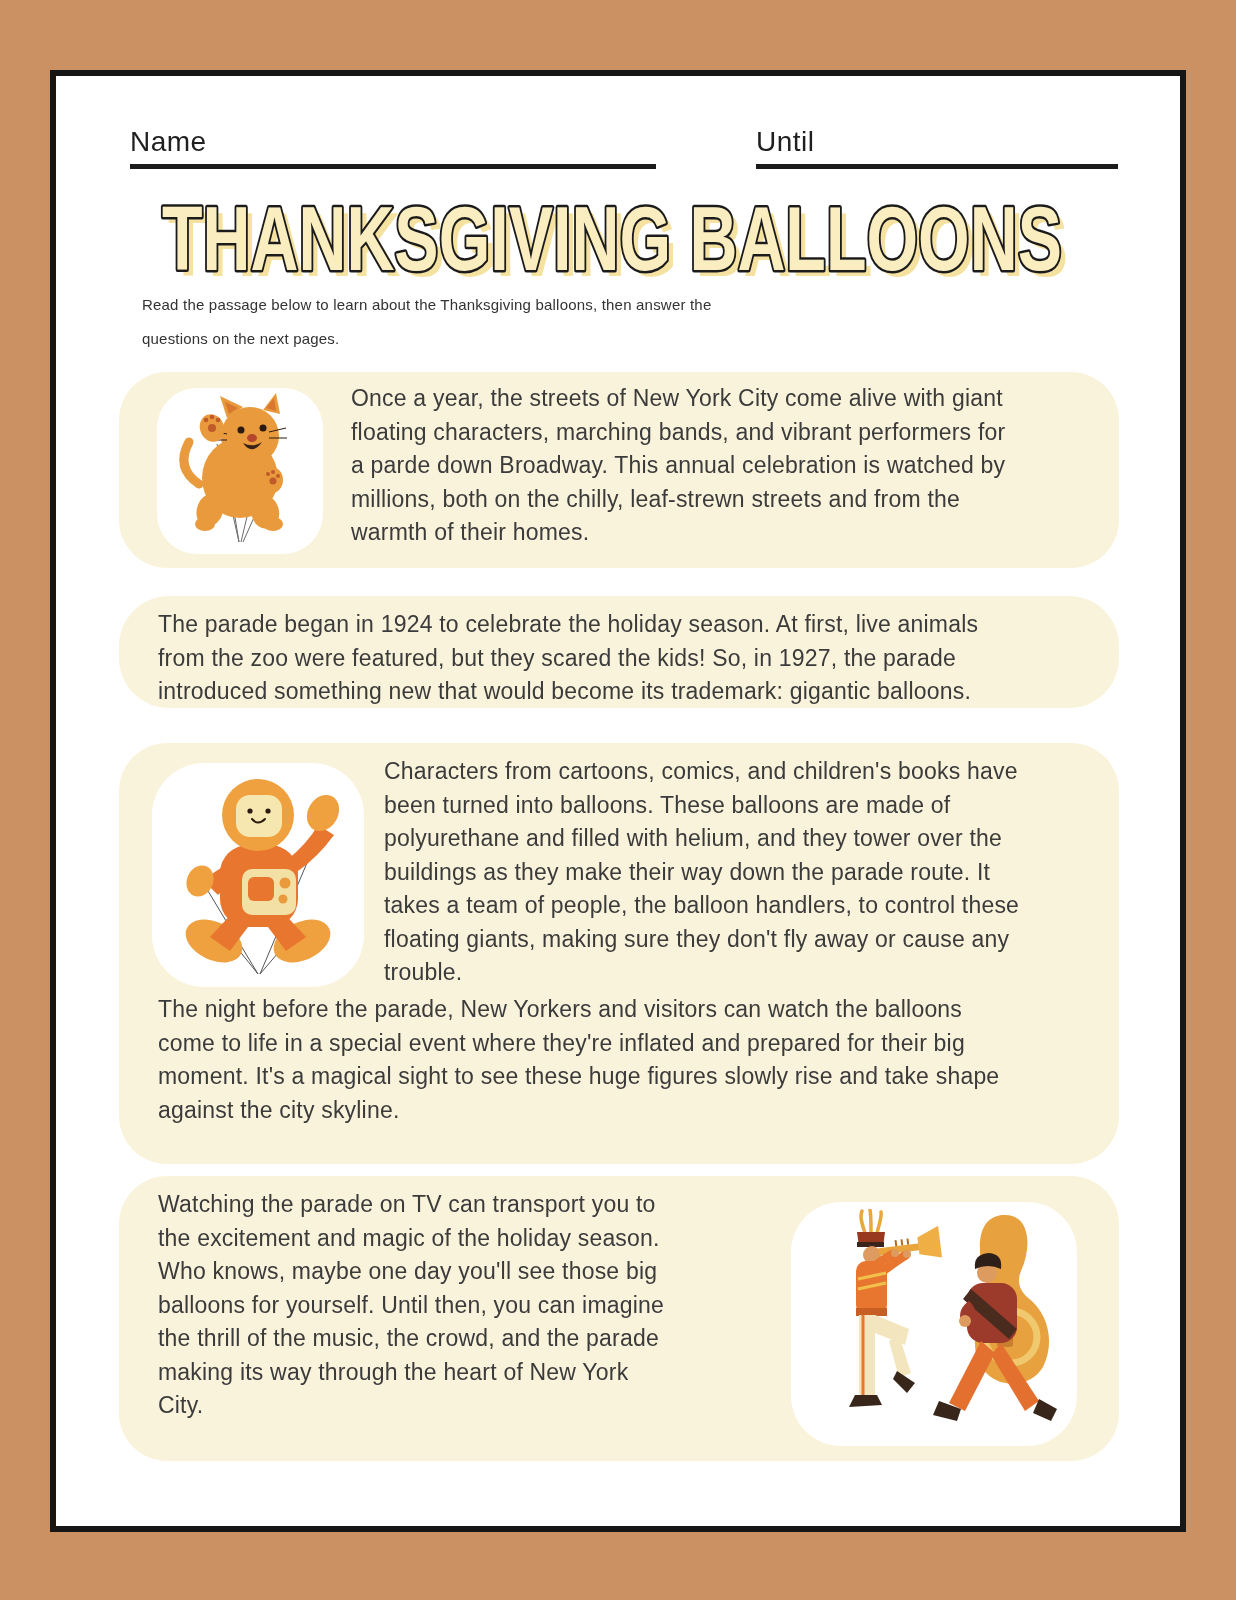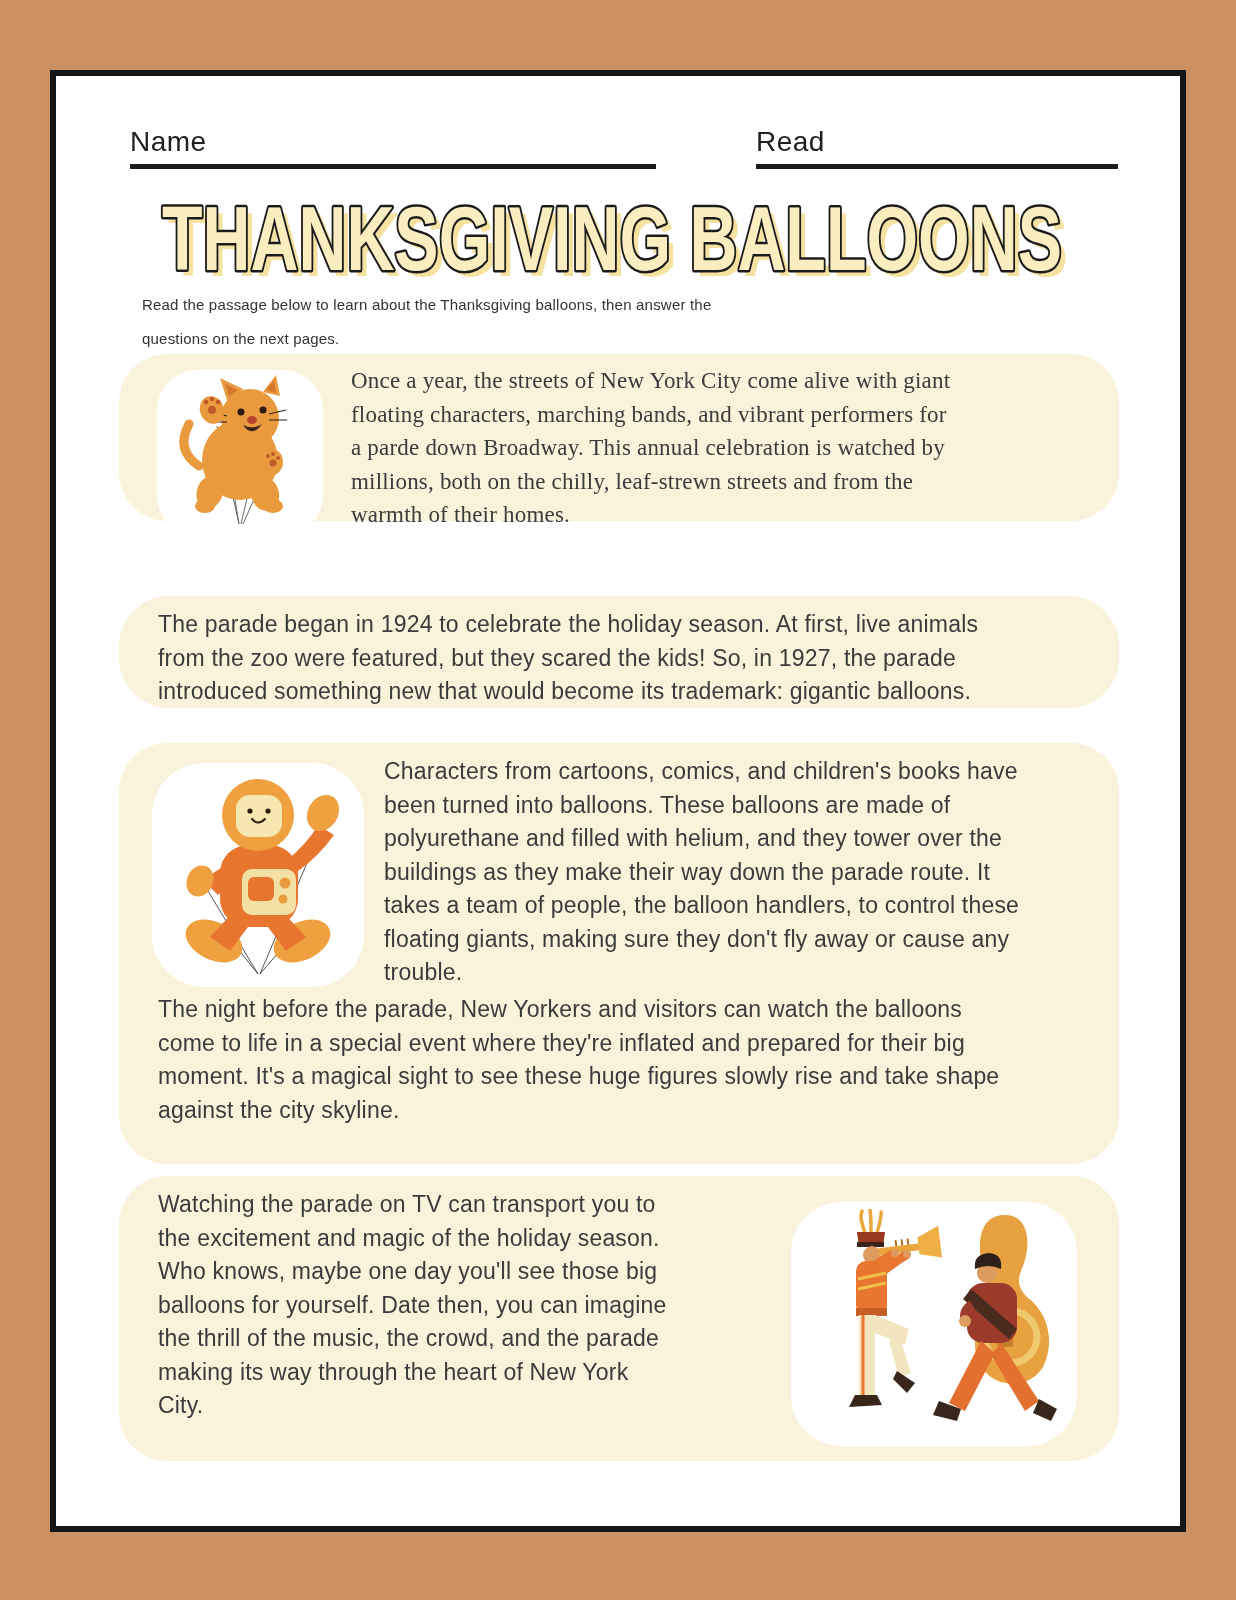--- a/index.html
+++ b/index.html
@@ -55,32 +55,32 @@
 </style>
 </head>
 <body>
 
 <div class="sheet">
   <div class="page">
 
     <div class="abs field-label" style="left:74px; top:50px;">Name</div>
     <div class="rule" style="left:74px; top:88px; width:526px;"></div>
 
-    <div class="abs field-label" style="left:700px; top:50px;">Read</div>
+    <div class="abs field-label" style="left:700px; top:50px;">Until</div>
     <div class="rule" style="left:700px; top:88px; width:362px;"></div>
 
     <svg class="title-svg" width="930" height="100" viewBox="0 0 930 100">
       <text class="title-shadow" x="16" y="84" textLength="900" lengthAdjust="spacingAndGlyphs">THANKSGIVING BALLOONS</text>
       <text class="title-main" x="10" y="78" textLength="900" lengthAdjust="spacingAndGlyphs">THANKSGIVING BALLOONS</text>
     </svg>
 
     <div class="intro">Read the passage below to learn about the Thanksgiving balloons, then answer the
 questions on the next pages.</div>
 
-    <div class="box" style="top:278px; height:167px;font-family:Liberation Serif, serif;">
+    <div class="box" style="top:296px; height:196px;">
       <div class="tile" style="left:38px; top:16px; width:166px; height:166px; border-radius:40px;">
         <svg width="150" height="158" viewBox="0 0 150 158">
 
           <g stroke="#6a6a6a" stroke-width="1">
             <line x1="52" y1="52" x2="74" y2="150"></line>
             <line x1="64" y1="88" x2="74" y2="150"></line>
             <line x1="94" y1="74" x2="76" y2="150"></line>
             <line x1="104" y1="92" x2="78" y2="150"></line>
           </g>
 
@@ -184,21 +184,21 @@
 buildings as they make their way down the parade route. It
 takes a team of people, the balloon handlers, to control these
 floating giants, making sure they don't fly away or cause any
 trouble.</div>
     </div>
 
     <div class="box" style="top:1100px; height:285px;">
       <div class="ptext" style="left:39px; top:12px; width:630px;">Watching the parade on TV can transport you to
 the excitement and magic of the holiday season.
 Who knows, maybe one day you'll see those big
-balloons for yourself. Date then, you can imagine
+balloons for yourself. Until then, you can imagine
 the thrill of the music, the crowd, and the parade
 making its way through the heart of New York
 City.</div>
       <div class="tile" style="left:672px; top:26px; width:286px; height:244px; border-radius:50px;">
         <svg width="270" height="230" viewBox="0 0 270 230">
 
           <g>
 
             <g stroke="#E9A83C" stroke-width="3.5" stroke-linecap="round" fill="none">
               <path d="M66,24 C62,12 61,7 63,2"></path>

